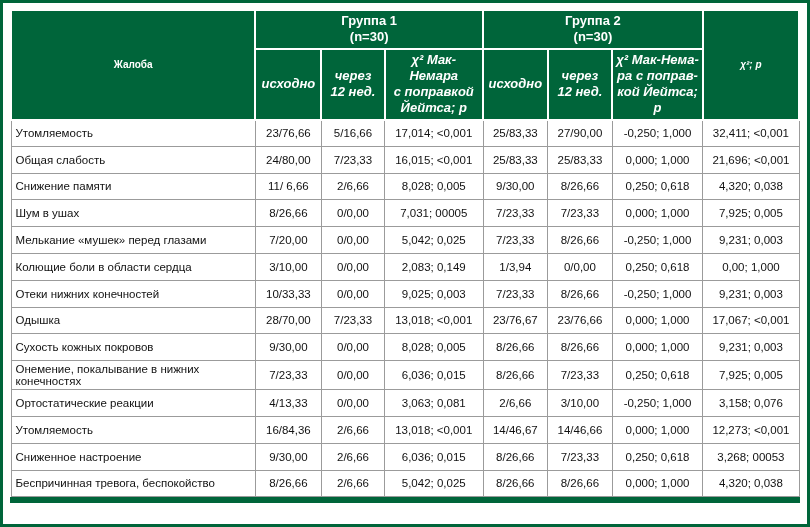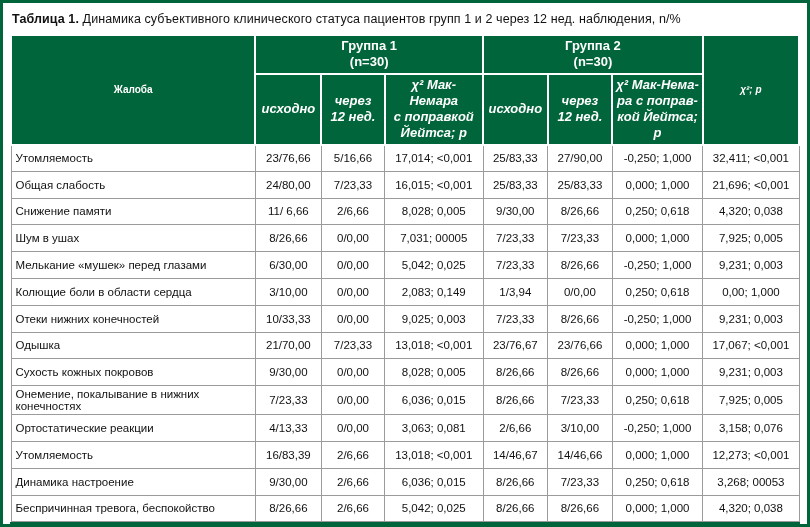--- a/index.html
+++ b/index.html
@@ -72,23 +72,20 @@
   col.c-g1-chi    { width: 12.5%; }
   col.c-g2-base   { width: 8.2%; }
   col.c-g2-12w    { width: 8.2%; }
   col.c-g2-chi    { width: 11.5%; }
   col.c-chi-total { width: 12.2%; }
 </style>
 </head>
 <body>
 
 <div class="page">
-  <div class="title">
-    <span class="t-bold">Таблица 1.</span><span> Динамика субъективного клинического статуса пациентов групп 1 и 2 через 12 нед. наблюдения, n/%</span>
-  </div>
 
   <table class="main">
     <colgroup>
       <col class="c-complaint">
         <col class="c-g1-base">
         <col class="c-g1-12w">
         <col class="c-g1-chi">
       <col class="c-g2-base">
         <col class="c-g2-12w">
         <col class="c-g2-chi">
@@ -154,21 +151,21 @@
           <td class="">8/26,66</td>
           <td class="">0/0,00</td>
           <td class="">7,031; 00005</td>
           <td class="">7/23,33</td>
           <td class="">7/23,33</td>
           <td class="">0,000; 1,000</td>
           <td class="">7,925; 0,005</td>
         </tr>
         <tr>
           <td class="label">Мелькание «мушек» перед глазами</td>
-          <td class="">6/30,00</td>
+          <td class="">7/20,00</td>
           <td class="">0/0,00</td>
           <td class="">5,042; 0,025</td>
           <td class="">7/23,33</td>
           <td class="">8/26,66</td>
           <td class="">-0,250; 1,000</td>
           <td class="">9,231; 0,003</td>
         </tr>
         <tr>
           <td class="label">Колющие боли в области сердца</td>
           <td class="">3/10,00</td>
@@ -184,21 +181,21 @@
           <td class="">10/33,33</td>
           <td class="">0/0,00</td>
           <td class="">9,025; 0,003</td>
           <td class="">7/23,33</td>
           <td class="">8/26,66</td>
           <td class="">-0,250; 1,000</td>
           <td class="">9,231; 0,003</td>
         </tr>
         <tr>
           <td class="label">Одышка</td>
-          <td class="">21/70,00</td>
+          <td class="">28/70,00</td>
           <td class="">7/23,33</td>
           <td class="">13,018; &lt;0,001</td>
           <td class="">23/76,67</td>
           <td class="">23/76,66</td>
           <td class="">0,000; 1,000</td>
           <td class="">17,067; &lt;0,001</td>
         </tr>
         <tr>
           <td class="label">Сухость кожных покровов</td>
           <td class="">9/30,00</td>
@@ -224,30 +221,30 @@
           <td class="">4/13,33</td>
           <td class="">0/0,00</td>
           <td class="">3,063; 0,081</td>
           <td class="">2/6,66</td>
           <td class="">3/10,00</td>
           <td class="">-0,250; 1,000</td>
           <td class="">3,158; 0,076</td>
         </tr>
         <tr>
           <td class="label">Утомляемость</td>
-          <td class="">16/83,39</td>
+          <td class="">16/84,36</td>
           <td class="">2/6,66</td>
           <td class="">13,018; &lt;0,001</td>
           <td class="">14/46,67</td>
           <td class="">14/46,66</td>
           <td class="">0,000; 1,000</td>
           <td class="">12,273; &lt;0,001</td>
         </tr>
         <tr>
-          <td class="label">Динамика настроение</td>
+          <td class="label">Сниженное настроение</td>
           <td class="">9/30,00</td>
           <td class="">2/6,66</td>
           <td class="">6,036; 0,015</td>
           <td class="">8/26,66</td>
           <td class="">7/23,33</td>
           <td class="">0,250; 0,618</td>
           <td class="">3,268; 00053</td>
         </tr>
         <tr>
           <td class="label">Беспричинная тревога, беспокойство</td>

